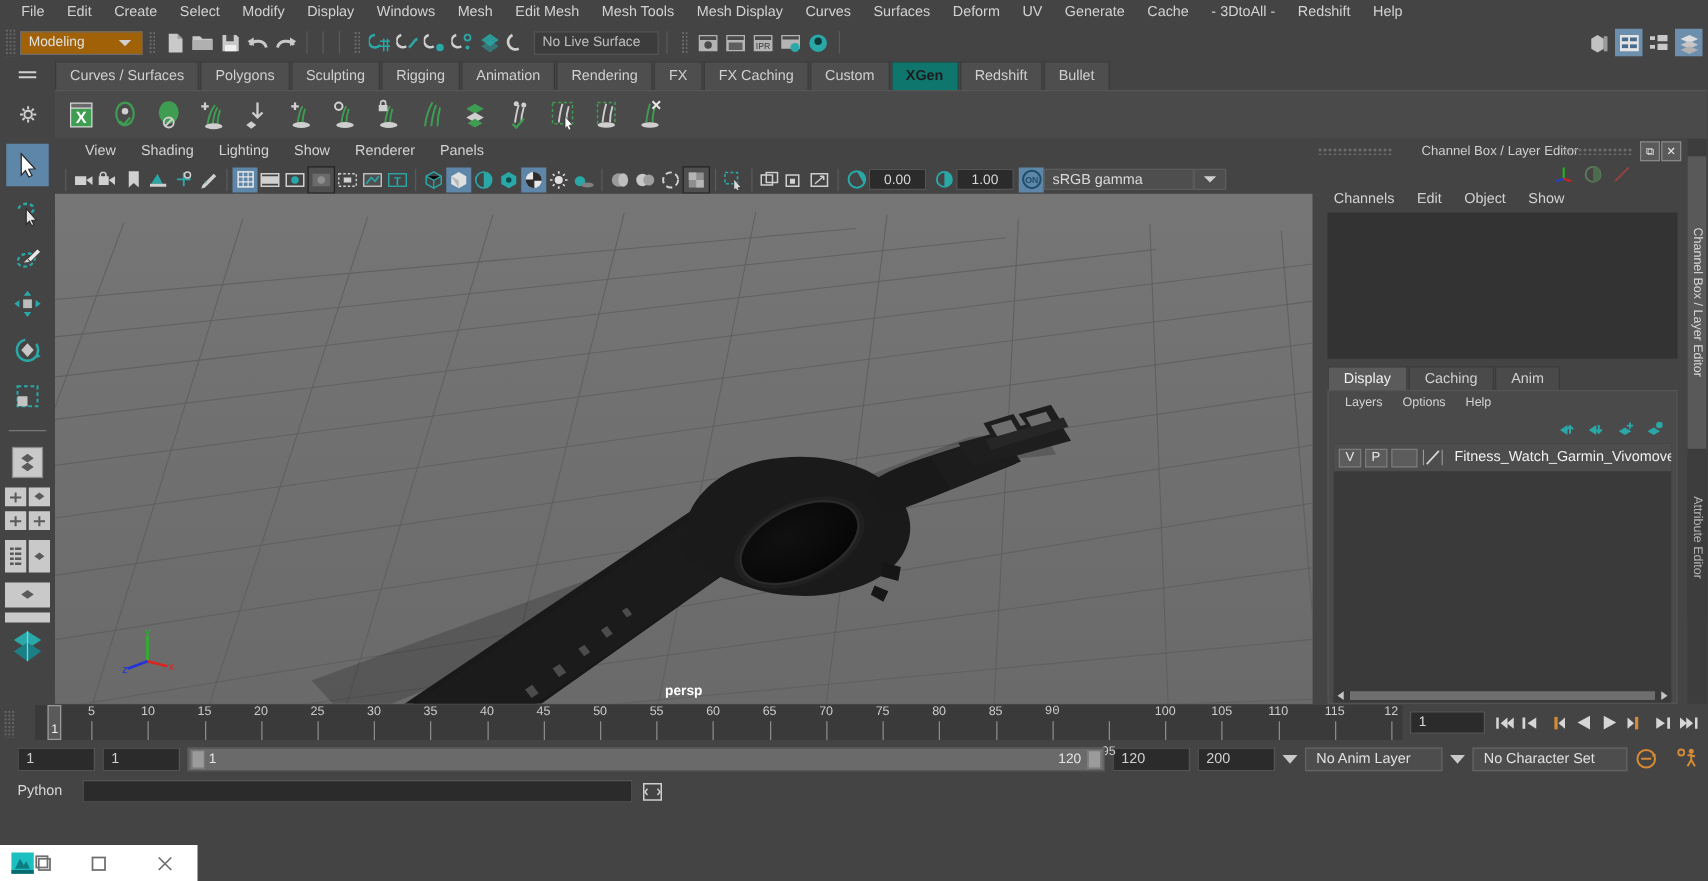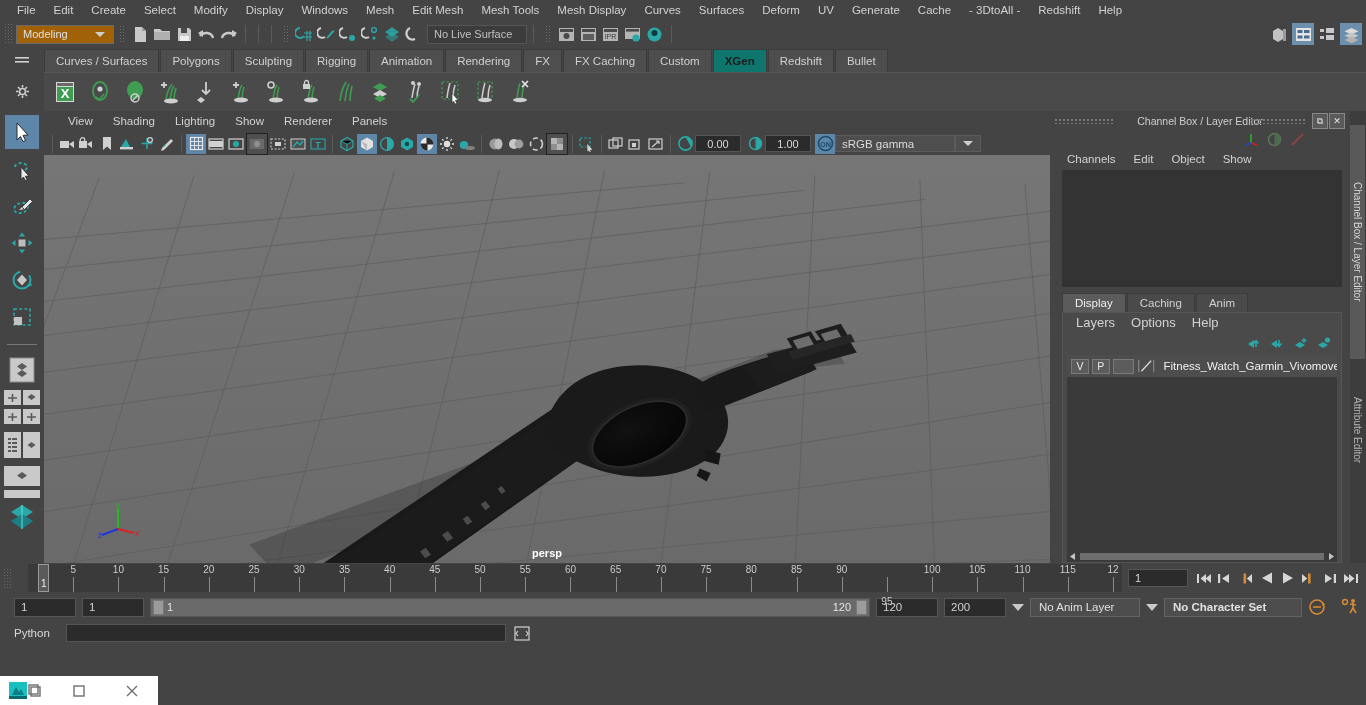--- a/index.html
+++ b/index.html
@@ -82,21 +82,21 @@
   .cbicons{height:18px;display:flex;align-items:center;justify-content:flex-end;padding-right:44px;gap:7px;}
   .cbmenu{height:22px;display:flex;align-items:center;padding-left:8px;}
   .cbmenu .mi{padding:0 9px;font-size:11.5px;color:#d2d2d2;line-height:22px;}
   .cbarea{flex:none;height:117px;margin:0 8px 0 12px;background:#333333;}
   .lyrtabs{display:flex;align-items:flex-end;height:20px;padding-left:12px;margin-top:5px;}
   .ltab{height:18px;line-height:18px;padding:0 12px;font-size:11.5px;background:#4a4a4a;border:1px solid #3b3b3b;
         border-bottom:none;color:#d0d0d0;margin-right:1px;}
   .ltab.active{background:#5b5b5b;color:#f0f0f0;}
   .lyrpanel{margin:0 8px 0 12px;background:#4a4a4a;border:1px solid #555;flex:1;display:flex;flex-direction:column;}
   .lyrmenu{height:20px;display:flex;align-items:center;padding-left:5px;}
-  .lyrmenu .mi{padding:0 8px;font-size:13px;color:#d2d2d2;line-height:20px;}
+  .lyrmenu .mi{padding:0 8px;font-size:10px;color:#d2d2d2;line-height:20px;}
   .lyrbtns{height:20px;display:flex;align-items:center;justify-content:flex-end;padding-right:10px;gap:8px;}
   .lyrlist{flex:1;background:#3a3a3a;margin:2px 4px 0;position:relative;}
   .lyrrow{height:22px;background:#4d4d4d;display:flex;align-items:center;padding-left:4px;gap:3px;}
   .chip{width:20px;height:15px;background:#5c5c5c;border:1px solid #7a7a7a;display:flex;align-items:center;
         justify-content:center;font-size:10.5px;color:#e8e8e8;box-sizing:border-box;}
   .chip.blank{width:24px;}
   .lyrname{font-size:11.5px;color:#f0f0f0;margin-left:4px;white-space:nowrap;overflow:hidden;}
   .hscroll{height:11px;background:#3a3a3a;display:flex;align-items:center;padding:0 2px;}
   .hscroll .bar{flex:1;height:7px;background:#6e6e6e;margin:0 3px;}
   .vtabs{width:16px;flex:none;background:#3d3d3d;padding-top:14px;}
@@ -1016,21 +1016,21 @@
           <div class="ticklabel" style="left: 53.719%;">65</div>
           <div class="tick" style="left: 53.719%;"></div>
           <div class="ticklabel" style="left: 57.8512%;">70</div>
           <div class="tick" style="left: 57.8512%;"></div>
           <div class="ticklabel" style="left: 61.9835%;">75</div>
           <div class="tick" style="left: 61.9835%;"></div>
           <div class="ticklabel" style="left: 66.1157%;">80</div>
           <div class="tick" style="left: 66.1157%;"></div>
           <div class="ticklabel" style="left: 70.2479%;">85</div>
           <div class="tick" style="left: 70.2479%;"></div>
-          <div class="ticklabel" style="left: 74.3802%;">90</div>
+          <div class="ticklabel" style="left: 74.3802%; font-family: Liberation Mono, monospace;">90</div>
           <div class="tick" style="left: 74.3802%;"></div>
           <div class="ticklabel" style="left: 78.5124%; margin-top: 32px;">95</div>
           <div class="tick" style="left: 78.5124%;"></div>
           <div class="ticklabel" style="left: 82.6446%;">100</div>
           <div class="tick" style="left: 82.6446%;"></div>
           <div class="ticklabel" style="left: 86.7769%; text-align: right;">105</div>
           <div class="tick" style="left: 86.7769%;"></div>
           <div class="ticklabel" style="left: 90.9091%;">110</div>
           <div class="tick" style="left: 90.9091%;"></div>
           <div class="ticklabel" style="left: 95.0413%;">115</div>
@@ -1102,21 +1102,21 @@
       <span class="handle"></span>
       <span class="lt">1</span>
       <span class="rt">120</span>
       <span class="handle"></span>
     </div>
     <div class="rfield">120</div>
     <div class="rfield">200</div>
     <span class="dd"></span>
     <div class="selbox" style="width:110px;">No Anim Layer</div>
     <span class="dd"></span>
-    <div class="selbox" style="width:138px;font-weight:bold;">No Character Set</div>
+    <div class="selbox" style="width:124px;">No Character Set</div>
     <div class="cmdicon">
       <svg width="20" height="18" viewBox="0 0 20 18">
           <circle cx="9" cy="9" r="7" fill="none" stroke="#d58a35" stroke-width="1.6"></circle>
           <path d="M5 9h8" stroke="#d58a35" stroke-width="1.6"></path>
           <path d="M14 4l3 2-3 2z" fill="#d58a35"></path>
         </svg>
     </div>
     <div class="cmdicon">
       <svg width="20" height="18" viewBox="0 0 20 18">
           <circle cx="5" cy="4" r="2.4" fill="none" stroke="#d58a35" stroke-width="1.5"></circle>

